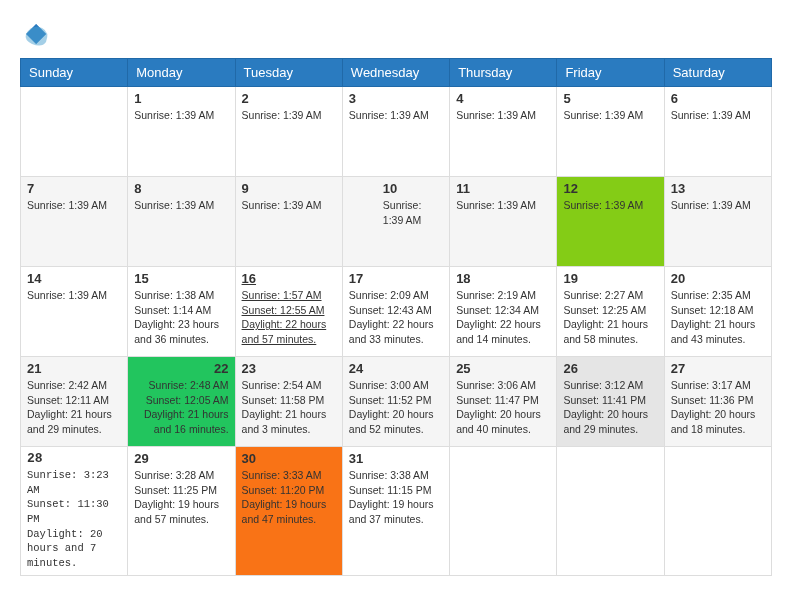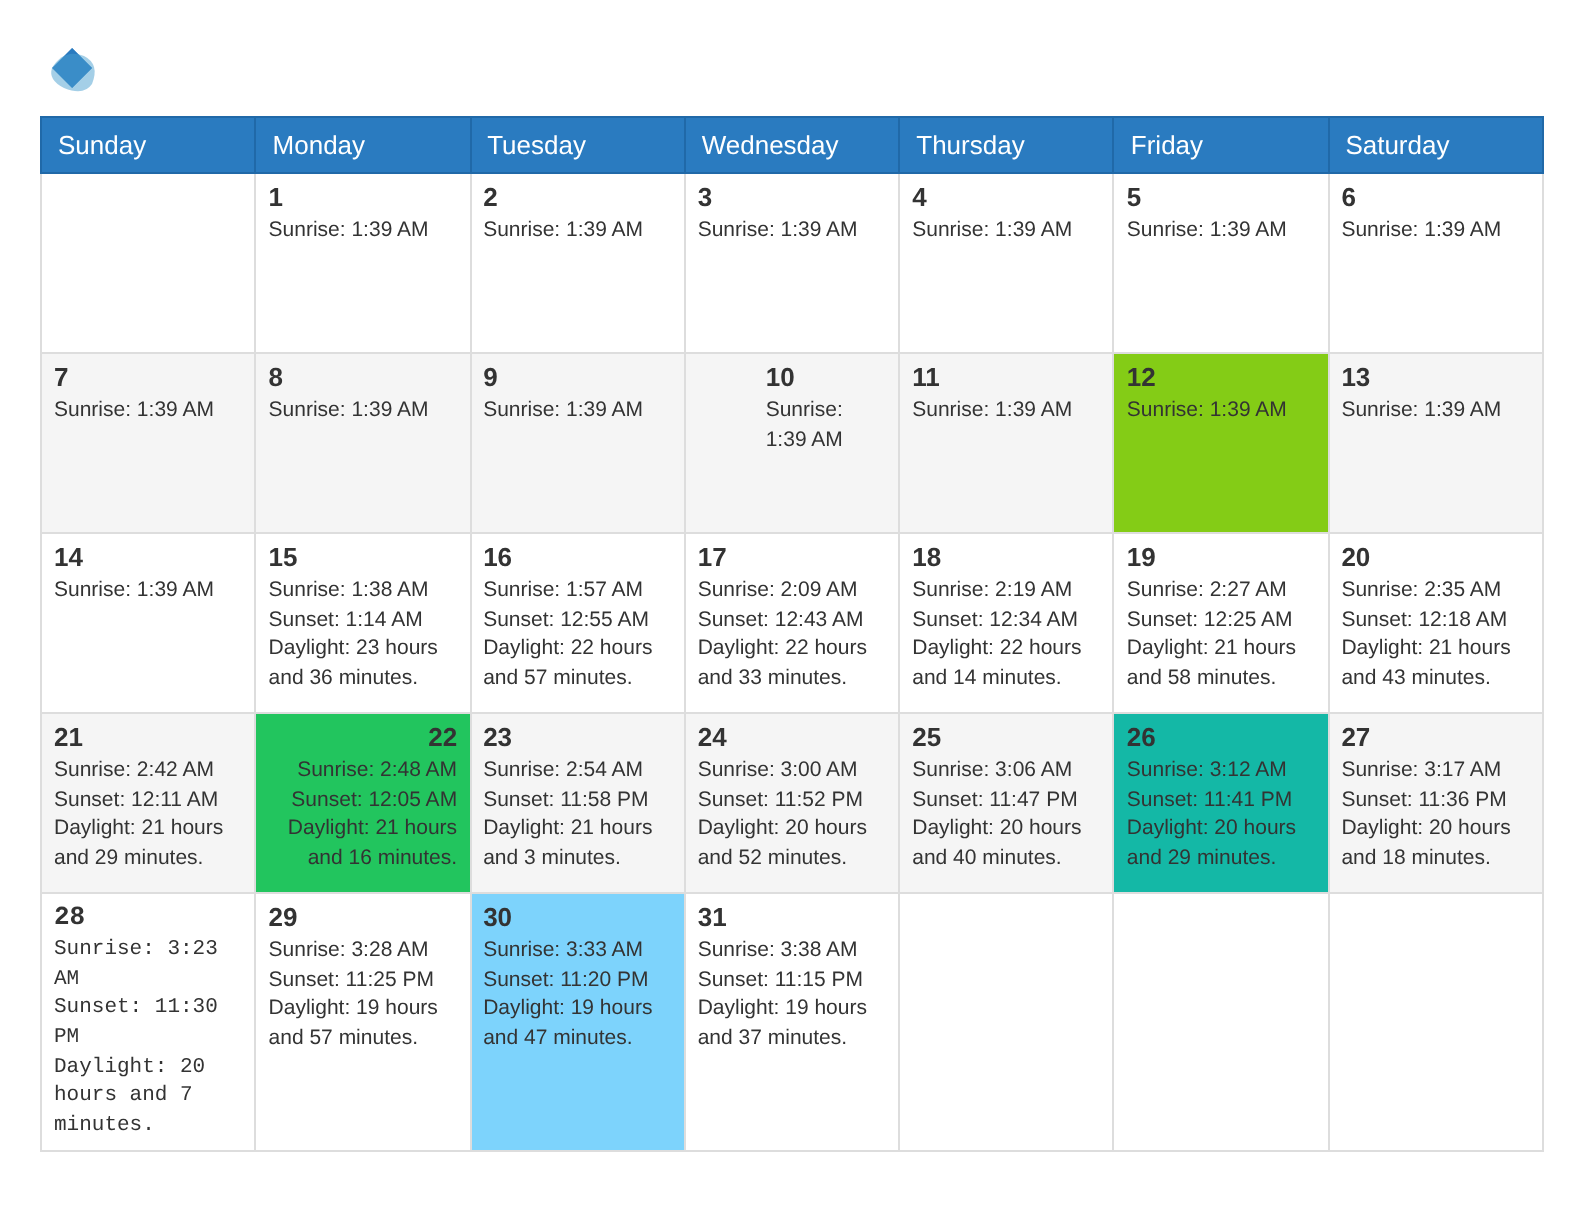--- a/index.html
+++ b/index.html
@@ -196,21 +196,21 @@
       </tr>
       <tr>
         <td style="background-color: rgb(255, 255, 255);">
           <span class="day-num">14</span>
           <div class="day-info">Sunrise: 1:39 AM</div>
         </td>
         <td style="background-color: rgb(255, 255, 255);">
           <span class="day-num">15</span>
           <div class="day-info">Sunrise: 1:38 AM<br>Sunset: 1:14 AM<br>Daylight: 23 hours and 36 minutes.</div>
         </td>
-        <td style="background-color: rgb(255, 255, 255);">
+        <td style="background-color: rgb(255, 255, 255); text-decoration: underline;">
           <span class="day-num">16</span>
           <div class="day-info">Sunrise: 1:57 AM<br>Sunset: 12:55 AM<br>Daylight: 22 hours and 57 minutes.</div>
         </td>
         <td style="background-color: rgb(255, 255, 255);">
           <span class="day-num">17</span>
           <div class="day-info">Sunrise: 2:09 AM<br>Sunset: 12:43 AM<br>Daylight: 22 hours and 33 minutes.</div>
         </td>
         <td style="background-color: rgb(255, 255, 255);">
           <span class="day-num">18</span>
           <div class="day-info">Sunrise: 2:19 AM<br>Sunset: 12:34 AM<br>Daylight: 22 hours and 14 minutes.</div>
@@ -238,39 +238,39 @@
           <div class="day-info">Sunrise: 2:54 AM<br>Sunset: 11:58 PM<br>Daylight: 21 hours and 3 minutes.</div>
         </td>
         <td style="background-color: rgb(245, 245, 245);">
           <span class="day-num">24</span>
           <div class="day-info">Sunrise: 3:00 AM<br>Sunset: 11:52 PM<br>Daylight: 20 hours and 52 minutes.</div>
         </td>
         <td style="background-color: rgb(245, 245, 245);">
           <span class="day-num">25</span>
           <div class="day-info">Sunrise: 3:06 AM<br>Sunset: 11:47 PM<br>Daylight: 20 hours and 40 minutes.</div>
         </td>
-        <td style="background-color: #14b8a6;">
+        <td style="background-color: #e5e5e5;">
           <span class="day-num">26</span>
           <div class="day-info">Sunrise: 3:12 AM<br>Sunset: 11:41 PM<br>Daylight: 20 hours and 29 minutes.</div>
         </td>
         <td style="background-color: rgb(245, 245, 245);">
           <span class="day-num">27</span>
           <div class="day-info">Sunrise: 3:17 AM<br>Sunset: 11:36 PM<br>Daylight: 20 hours and 18 minutes.</div>
         </td>
       </tr>
       <tr>
         <td style="background-color: rgb(255, 255, 255); font-family: Liberation Mono, monospace;">
           <span class="day-num">28</span>
           <div class="day-info">Sunrise: 3:23 AM<br>Sunset: 11:30 PM<br>Daylight: 20 hours and 7 minutes.</div>
         </td>
         <td style="background-color: rgb(255, 255, 255);">
           <span class="day-num">29</span>
           <div class="day-info">Sunrise: 3:28 AM<br>Sunset: 11:25 PM<br>Daylight: 19 hours and 57 minutes.</div>
         </td>
-        <td style="background-color: #7dd3fc; margin-left: 29px;">
+        <td style="background-color: #f97316; margin-left: 29px;">
           <span class="day-num">30</span>
           <div class="day-info">Sunrise: 3:33 AM<br>Sunset: 11:20 PM<br>Daylight: 19 hours and 47 minutes.</div>
         </td>
         <td style="background-color: rgb(255, 255, 255);">
           <span class="day-num">31</span>
           <div class="day-info">Sunrise: 3:38 AM<br>Sunset: 11:15 PM<br>Daylight: 19 hours and 37 minutes.</div>
         </td>
         <td class="empty-cell" style="background-color: rgb(255, 255, 255);"></td>
         <td class="empty-cell" style="background-color: rgb(255, 255, 255);"></td>
         <td class="empty-cell" style="background-color: rgb(255, 255, 255);"></td>

